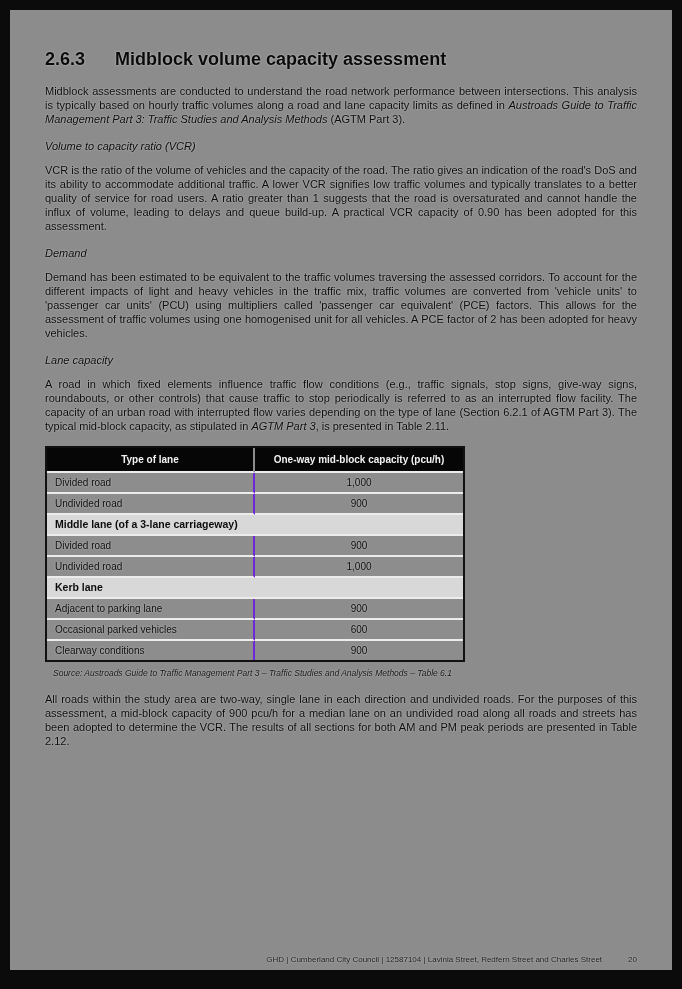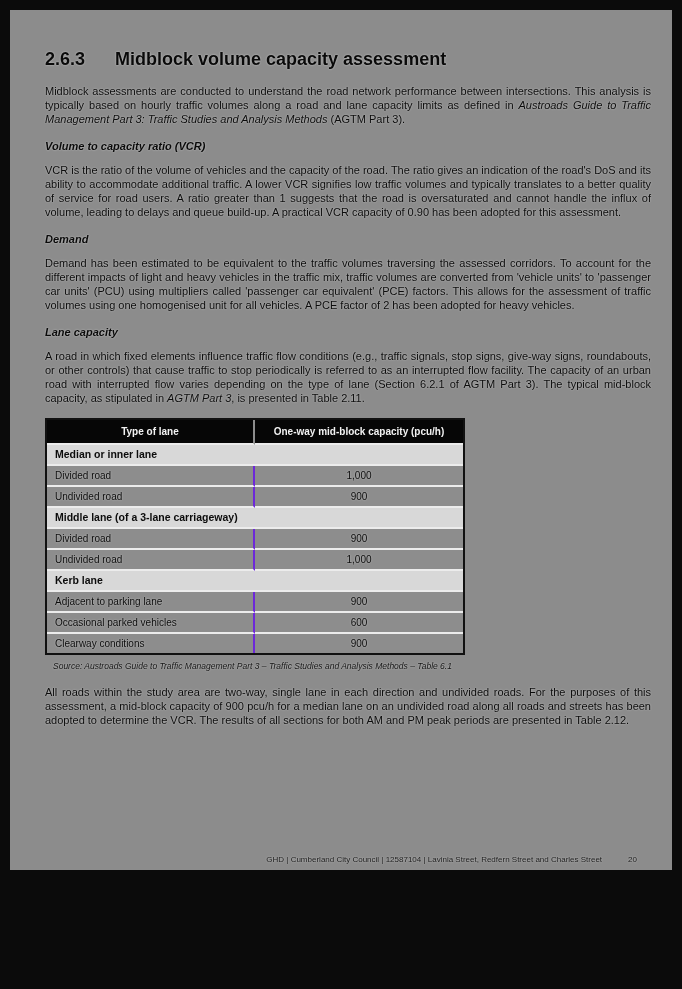--- a/index.html
+++ b/index.html
@@ -5,38 +5,38 @@
   html, body {
     margin: 0; padding: 0;
     width: 682px; height: 989px;
     background: #0b0b0b;
     overflow: hidden;
     font-family: "Liberation Sans", "DejaVu Sans", sans-serif;
   }
   .page {
     position: absolute;
     left: 10px; top: 10px;
-    width: 662px; height: 860px;
+    width: 662px; height: 960px;
     background: #8c8c8c;
     box-sizing: border-box;
-    padding: 38px 21px 0 35px;
+    padding: 38px 35px 0 35px;
     color: #0d0d0d;
   }
 
   h1.heading {
     font-size: 18px; line-height: 22px;
     font-weight: bold; color: #0a0a0a;
     margin: 0 0 14px 0;
     text-shadow: 0 0 2px rgba(255,255,255,0.6);
   }
   h1.heading .sec-num { display: inline-block; width: 70px; }
 
   h2.subheading {
     font-size: 11px; line-height: 14px;
-    font-weight: bold; font-style: italic;
+    font-weight: normal; font-style: italic;
     margin: 2px 0 10px 0; color: #0a0a0a;
     text-shadow: 0 0 2px rgba(255,255,255,0.55);
   }
 
   p.body-para {
     font-size: 11px; line-height: 14px;
     margin: 0 0 13px 0;
     text-align: justify;
     color: #0c0c0c;
     text-shadow: 0 0 2px rgba(255,255,255,0.5);
@@ -115,23 +115,20 @@
 
 
   <table class="capacity-table">
     <thead>
       <tr>
         <th>Type of lane</th>
         <th>One-way mid-block capacity (pcu/h)</th>
       </tr>
     </thead>
     <tbody id="table-body">
-        <tr class="section-row">
-          <td colspan="2">Median or inner lane</td>
-        </tr>
         <tr class="data-row">
           <td class="lane">Divided road</td>
           <td class="cap">1,000</td>
         </tr>
         <tr class="data-row">
           <td class="lane">Undivided road</td>
           <td class="cap">900</td>
         </tr>
         <tr class="section-row">
           <td colspan="2">Middle lane (of a 3-lane carriageway)</td>

